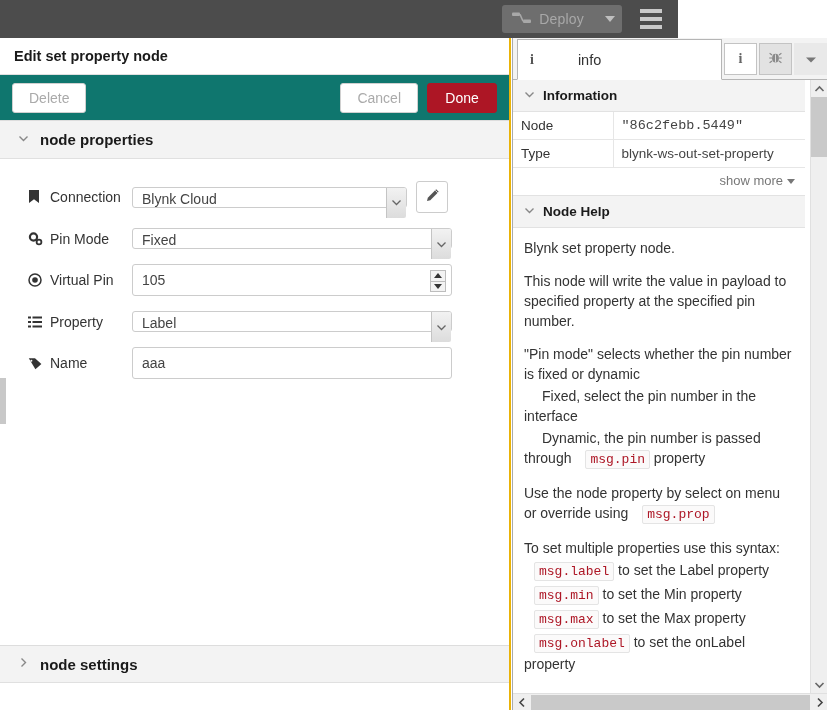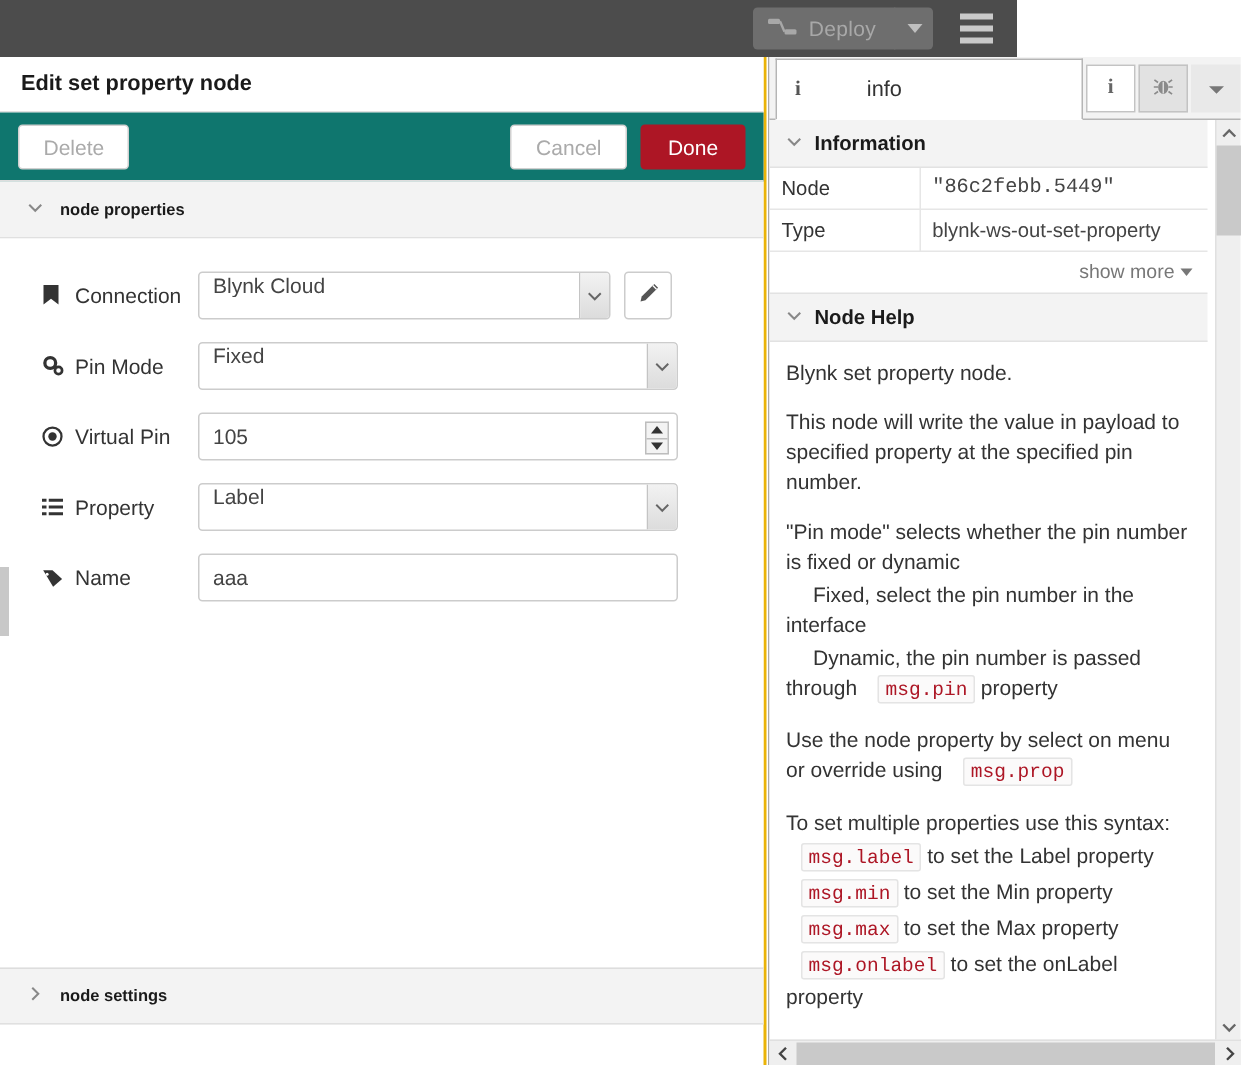--- a/index.html
+++ b/index.html
@@ -107,21 +107,21 @@
     height: 38px;
     background: #f3f3f3;
     border-bottom: 1px solid #e0e0e0;
     display: flex; align-items: center;
     padding: 0 0 0 18px;
     cursor: pointer;
   }
   .section-hdr .chev {
     width: 16px; color: #888; font-size: 12px; margin-right: 6px;
   }
-  .section-hdr .lbl { font-weight: bold; font-size: 11px; color: #1a1a1a; }
+  .section-hdr .lbl { font-weight: bold; font-size: 15px; color: #1a1a1a; }
 
   .props-body {
     background: #fff;
     padding: 22px 0 0 0;
     height: 486px;
   }
   .form-row {
     display: flex; align-items: center;
     margin: 0 0 15px 0;
     padding-left: 28px;
@@ -132,25 +132,25 @@
     font-size: 14px; color: #333;
     flex-shrink: 0;
   }
   .form-label .ic {
     width: 17px; margin-right: 5px;
     display: inline-flex; align-items: center; justify-content: flex-start;
     color: #333;
   }
   .sel-wrap {
     position: relative;
-    height: 32px;
+    height: 21px;
     border: 1px solid #ccc;
     border-radius: 3px;
     background: #fff;
-    display: flex; align-items: flex-start;
+    display: flex; align-items: flex-end;
     cursor: pointer;
   }
   .sel-wrap .sel-val {
     padding-left: 9px; font-size: 14px; color: #444;
     white-space: nowrap; overflow: hidden;
   }
   .sel-wrap .sel-arrow {
     position: absolute; right: 0; top: 0;
     width: 20px; height: 30px;
     background: linear-gradient(#f2f2f2, #dcdcdc);

